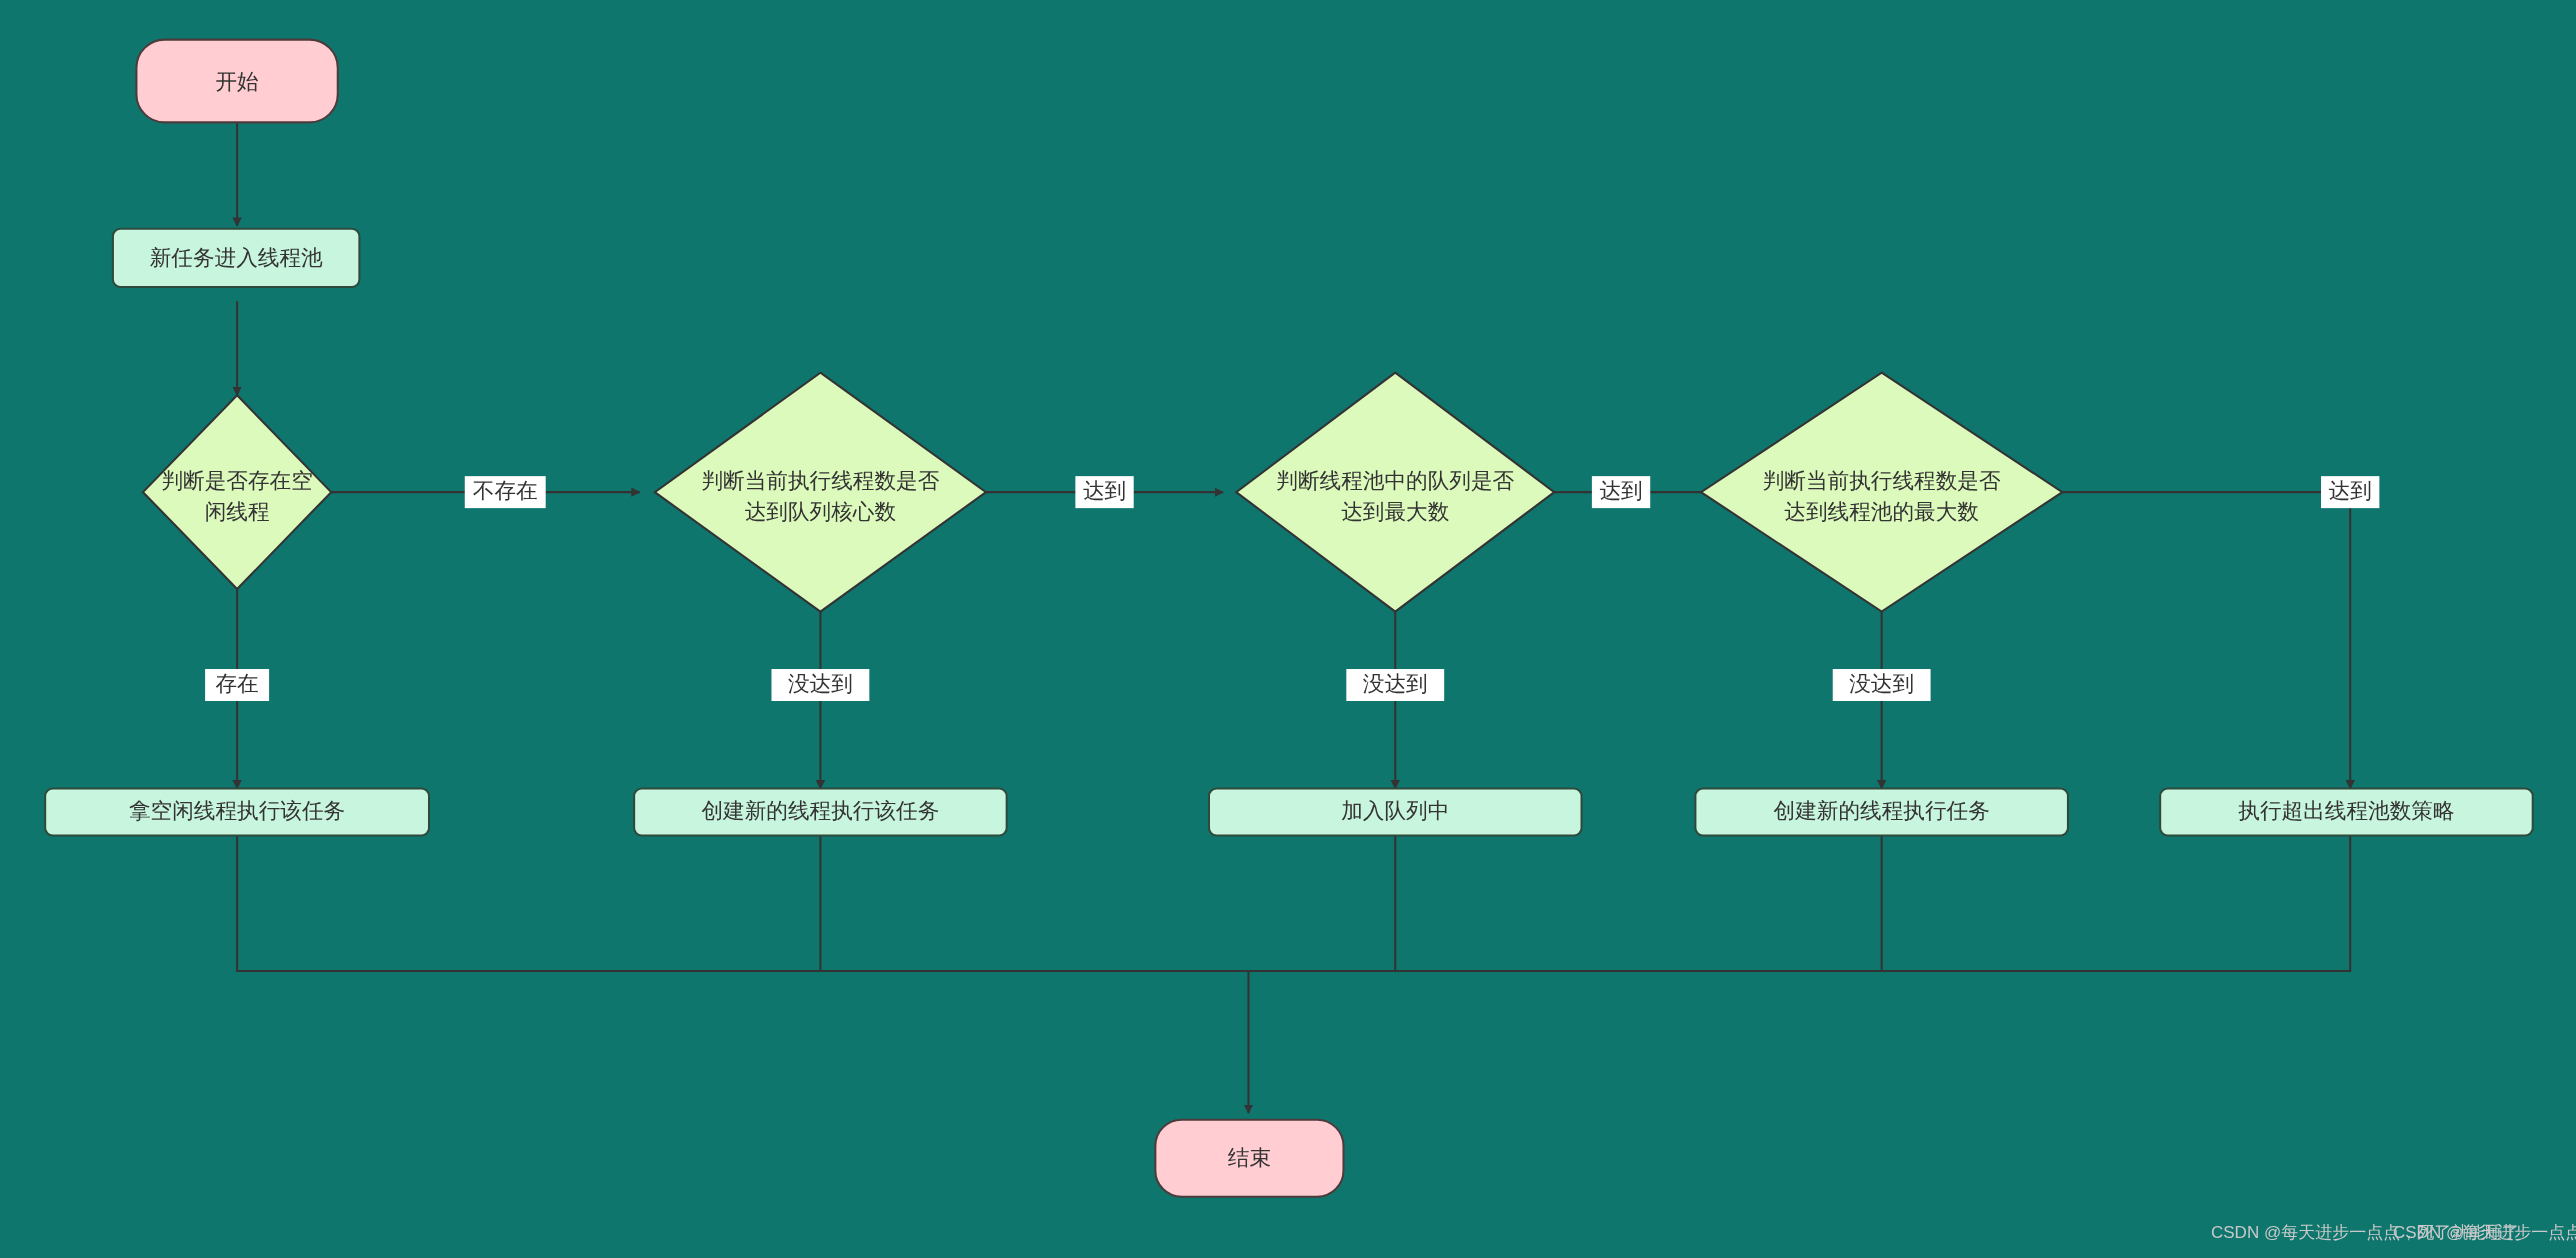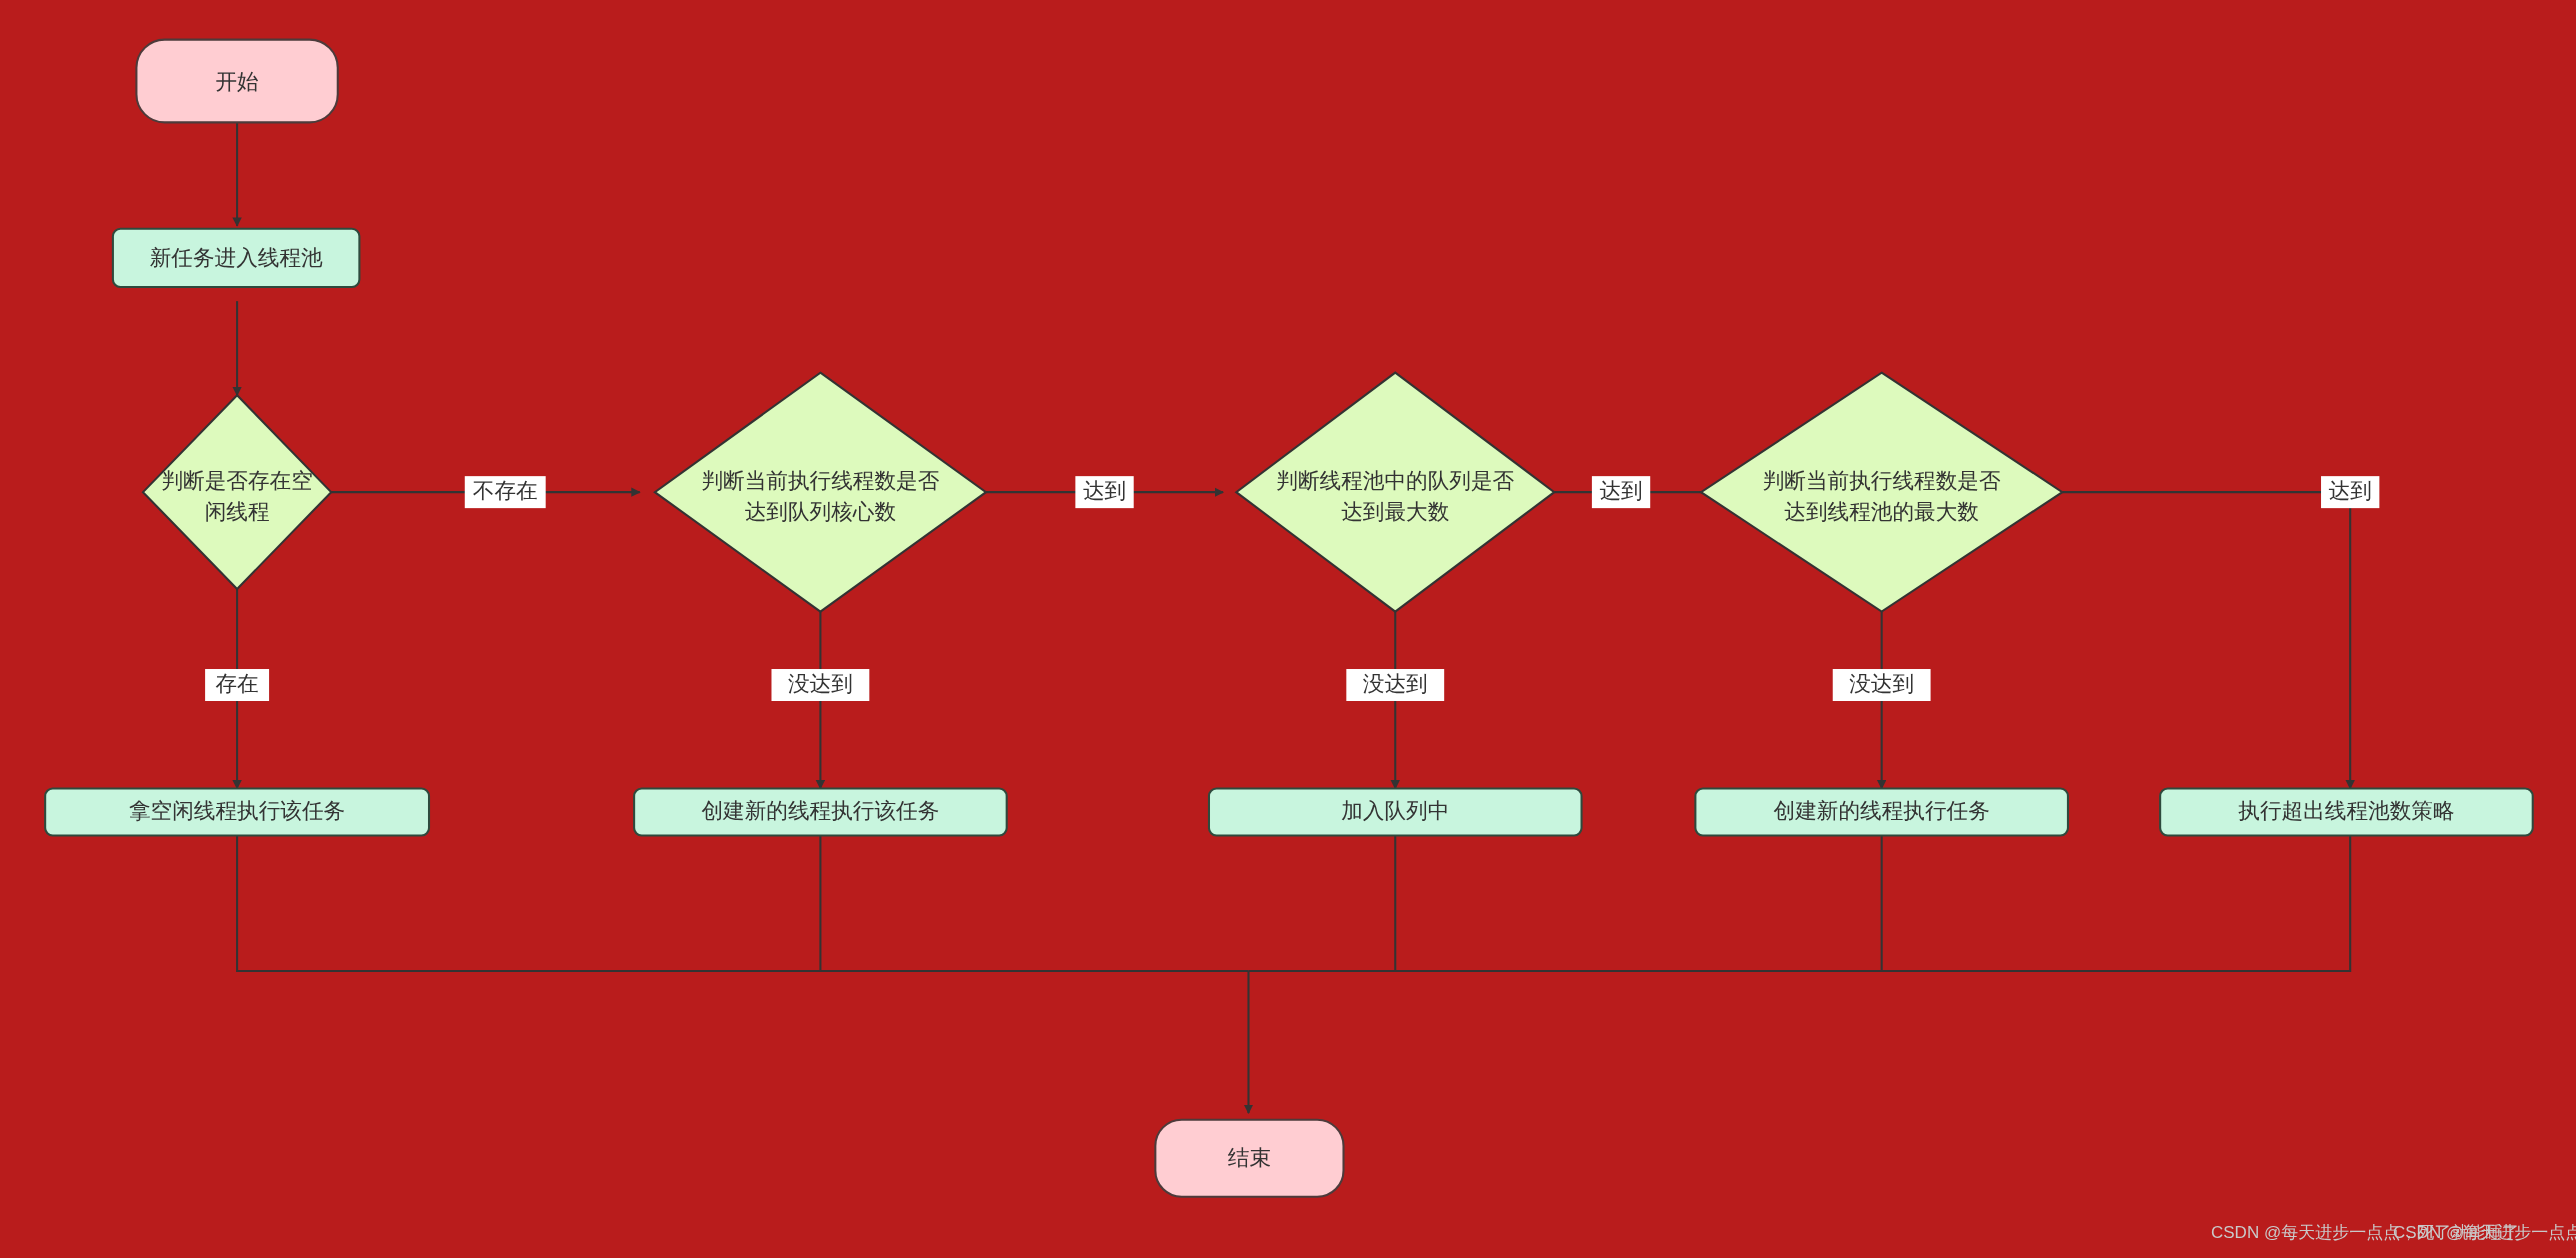--- a/index.html
+++ b/index.html
@@ -7,21 +7,21 @@
     padding: 0;
     background: #ffffff;
   }
   body {
     font-family: "Liberation Sans", "DejaVu Sans", sans-serif;
   }
   #canvas {
     position: relative;
     width: 2576px;
     height: 1259px;
-    background: #b91c1c;
+    background: #0f766e;
     overflow: hidden;
   }
   #flow-svg {
     position: absolute;
     left: 0;
     top: 0;
     width: 2576px;
     height: 1259px;
   }
   .node-label {

